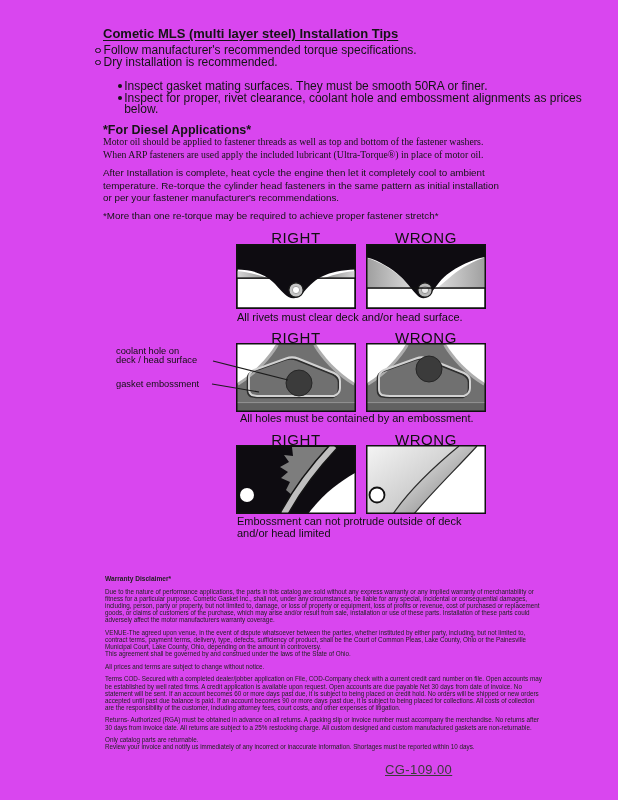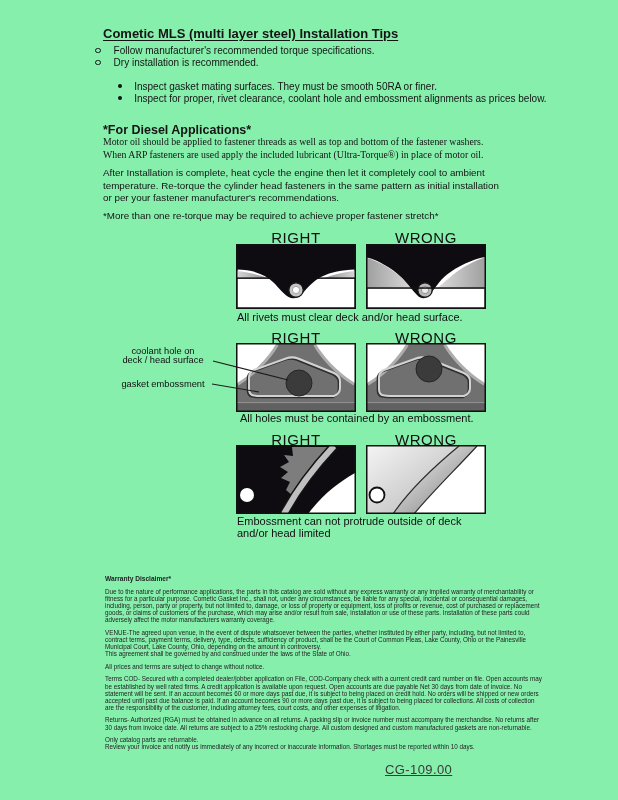--- a/index.html
+++ b/index.html
@@ -1,27 +1,27 @@
 <!DOCTYPE html>
 <html><head>
 <meta charset="utf-8">
 <style>
   html,body{margin:0;padding:0;background:#ffffff;}
-  .page{position:relative;width:618px;height:800px;background:#86efac;overflow:hidden;
+  .page{position:relative;width:618px;height:800px;background:#d946ef;overflow:hidden;
         font-family:"Liberation Sans", sans-serif;color:#141414;}
   .abs{position:absolute;}
   .title{font-size:13px;font-weight:bold;text-decoration:underline;text-underline-offset:2px;white-space:nowrap;}
   .body-text{font-size:9.8px;line-height:12.5px;white-space:pre-line;}
-  .b-row{display:flex;align-items:flex-start;height:12px;font-size:10px;line-height:11px;gap:10px;}
+  .b-row{display:flex;align-items:flex-start;height:12px;font-size:12px;line-height:11px;}
   .o-marker{flex:0 0 auto;width:3.6px;height:3.6px;border:1px solid #141414;border-radius:50%;margin:2.6px 3px 0 0;}
   .f-marker{flex:0 0 auto;width:4.2px;height:4.2px;background:#141414;border-radius:50%;margin:2.6px 2px 0 0;}
   .section-head{font-size:12.5px;font-weight:bold;white-space:nowrap;}
   .fig-label{width:120px;text-align:center;font-size:15px;letter-spacing:0.6px;color:#101010;white-space:nowrap;}
   .caption{font-size:11px;line-height:11.5px;white-space:pre-line;color:#101010;}
-  .side-label{font-size:9.3px;line-height:9px;text-align:center;white-space:pre-line;color:#101010;}
+  .side-label{font-size:9.3px;line-height:9px;text-align:left;white-space:pre-line;color:#101010;}
   .legal{width:472px;color:#222222;}
   .legal h6{margin:0 0 6px 0;font-size:6.6px;font-weight:bold;}
   .legal p{margin:0 0 5.5px 0;font-size:6.3px;line-height:7.1px;white-space:pre-line;}
   .pagenum{font-size:13px;letter-spacing:0.4px;color:#3a3a3a;white-space:nowrap;text-decoration:underline;}
   .leader{pointer-events:none;z-index:10;}
   svg{display:block;}
 </style>
 </head>
 <body>
 

